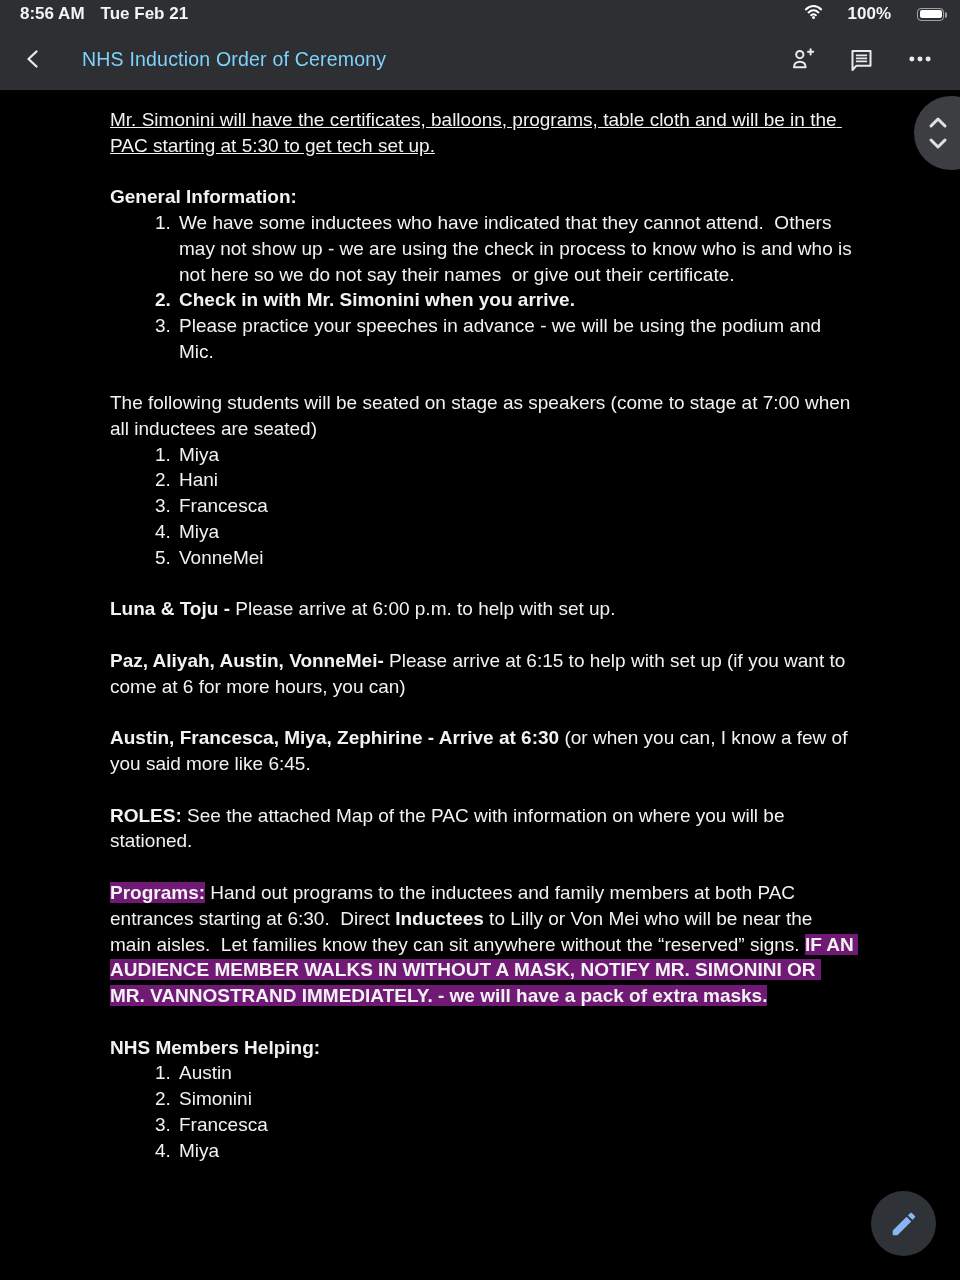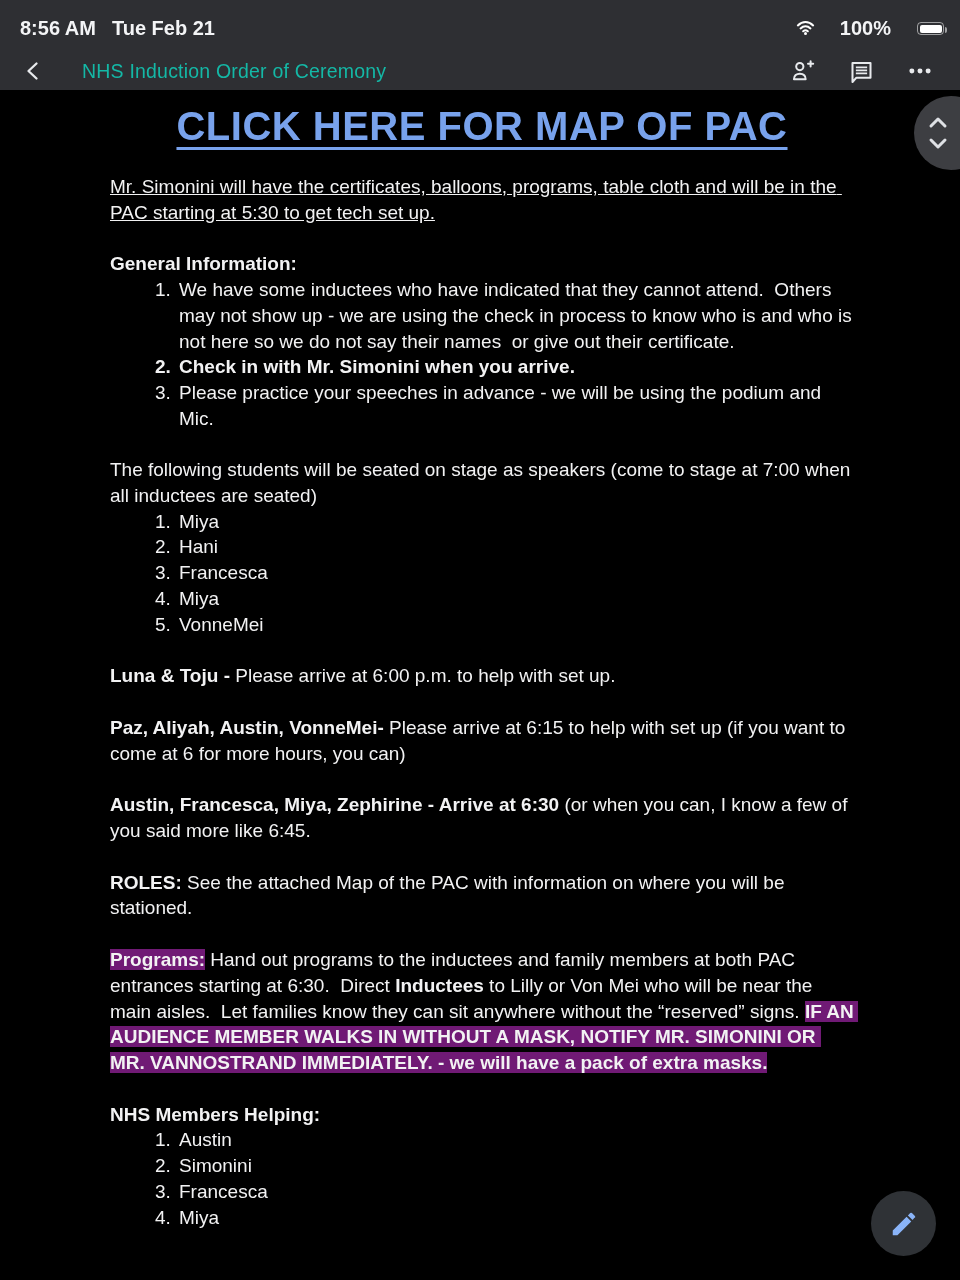--- a/index.html
+++ b/index.html
@@ -5,32 +5,32 @@
   * { margin:0; padding:0; box-sizing:border-box; }
   html,body { background:#000; }
   .screen {
     position:relative; width:960px; height:1280px; overflow:hidden;
     background:#000; font-family:"Liberation Sans", sans-serif;
     -webkit-font-smoothing:antialiased;
   }
   
   .topchrome { position:absolute; top:0; left:0; right:0; height:90px; background:#2e2f33; z-index:5; }
   .statusbar {
-    display:flex; justify-content:space-between; align-items:flex-end;
+    display:flex; justify-content:space-between; align-items:flex-start;
     height:28px; padding:4px 16px 0 20px; color:#f3f4f6;
-    font-size:20px; font-weight:bold;margin-top:12px;
+    font-size:17px; font-weight:bold;
   }
   .status-left { display:flex; gap:16px; }
   .status-right { display:flex; align-items:center; gap:25px; }
   .battery { position:relative; width:27px; height:13px; border:1px solid rgba(255,255,255,.55); border-radius:4px; margin-left:1px; }
   .battery .fill { position:absolute; inset:1.5px; background:#fff; border-radius:2px; }
   .battery .tip { position:absolute; right:-4px; top:3.5px; width:2.5px; height:6px; background:rgba(255,255,255,.55); border-radius:0 2px 2px 0; }
   .appbar { display:flex; align-items:center; height:62px; padding:0 26px 0 22px; color:#e8eaed; }
   .backbtn { width:30px; height:30px; display:flex; align-items:center; cursor:pointer; }
-  .doc-title { flex:1; margin-left:30px; font-size:19.5px; color:#14b8a6; letter-spacing:.2px;
+  .doc-title { flex:1; margin-left:30px; font-size:19.5px; color:#7dd3fc; letter-spacing:.2px;
                white-space:nowrap; overflow:hidden; }
   .appbar-actions { display:flex; align-items:center; gap:31px; }
   .iconbtn { width:28px; height:28px; display:flex; align-items:center; justify-content:center; cursor:pointer; }
 
   
   .doc {
     position:absolute; top:90px; left:0; right:0; bottom:0;
     padding:0 106px 0 110px; color:#f2f2f3;
     font-size:19px; line-height:25.7px;
   }
@@ -117,23 +117,20 @@
             <circle cx="12" cy="12" r="2.3" fill="#e8eaed"></circle>
             <circle cx="19.5" cy="12" r="2.3" fill="#e8eaed"></circle>
           </svg>
         </div>
       </div>
     </div>
   </div>
 
   <div class="doc">
 
-    <div class="maplink-wrap">
-      <span class="maplink">CLICK HERE FOR MAP OF PAC</span>
-    </div>
 
     <p class="first">Mr. Simonini will have the certificates, balloons, programs, table cloth and will be in the PAC starting at 5:30 to get tech set up.</p>
 
     <p><span class="b">General Information:</span></p>
     <ol>
       <li>We have some inductees who have indicated that they cannot attend.  Others may not show up - we are using the check in process to know who is and who is not here so we do not say their names  or give out their certificate.</li>
       <li class="b">Check in with Mr. Simonini when you arrive.</li>
       <li>Please practice your speeches in advance - we will be using the podium and Mic.</li>
     </ol>
 

